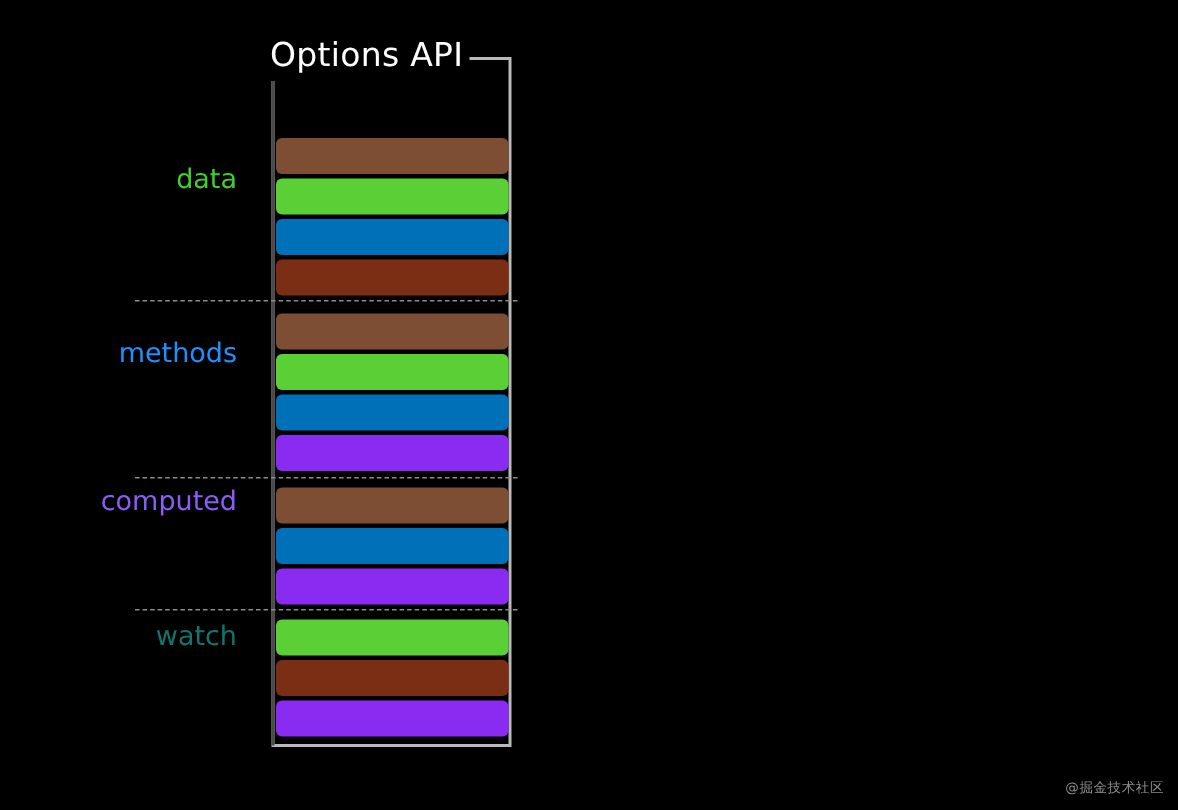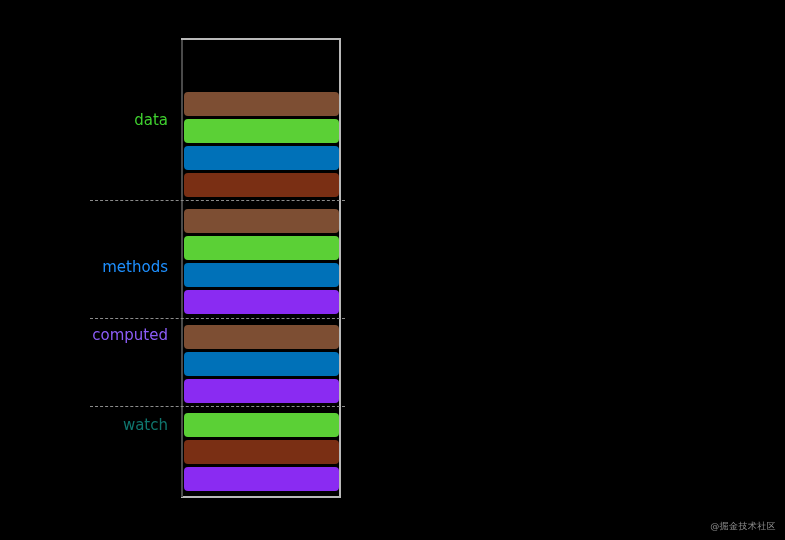--- a/index.html
+++ b/index.html
@@ -66,24 +66,24 @@
     left: 90px;
     width: 255px;
     height: 0;
     border-top: 1px dashed #8c8c8c;
     z-index: 4;
   }
 
   
   .group-label {
     position: absolute;
-    right: 4px;
+    right: 14px;
     text-align: center;
     white-space: nowrap;
-    font-size: 15px;
+    font-size: 18px;
     line-height: 24px;
     z-index: 3;
   }
   .group-label-wrap {
     position: absolute;
     left: 0;
     width: 172px;
     height: 24px;
   }
 
@@ -137,27 +137,28 @@
       <div class="bar" style="top: 379px; background: rgb(138, 43, 242);"></div>
       <div class="bar" style="top: 413px; background: rgb(91, 208, 54);"></div>
       <div class="bar" style="top: 440px; background: rgb(122, 47, 20);"></div>
       <div class="bar" style="top: 467px; background: rgb(138, 43, 242);"></div>
     </div>
 
   <div id="labels">
       <div class="group-label-wrap" style="top: 108px;">
         <div class="group-label" style="color: rgb(63, 207, 47);">data</div>
       </div>
-      <div class="group-label-wrap" style="top: 224px; margin-top: 31px;">
+      <div class="group-label-wrap" style="top: 224px;">
         <div class="group-label" style="color: rgb(30, 144, 255);">methods</div>
       </div>
       <div class="group-label-wrap" style="top: 323px;">
         <div class="group-label" style="color: #8b5cf6;">computed</div>
       </div>
       <div class="group-label-wrap" style="top: 413px;">
         <div class="group-label" style="color: #0f766e;">watch</div>
       </div>
     </div>
 
+  <div class="box-title" style="color: rgb(255, 255, 255);">Options API</div>
 
   <div class="watermark" style="color: rgb(141, 141, 141);">@掘金技术社区</div>
 
 </div>
 
 </body></html>

